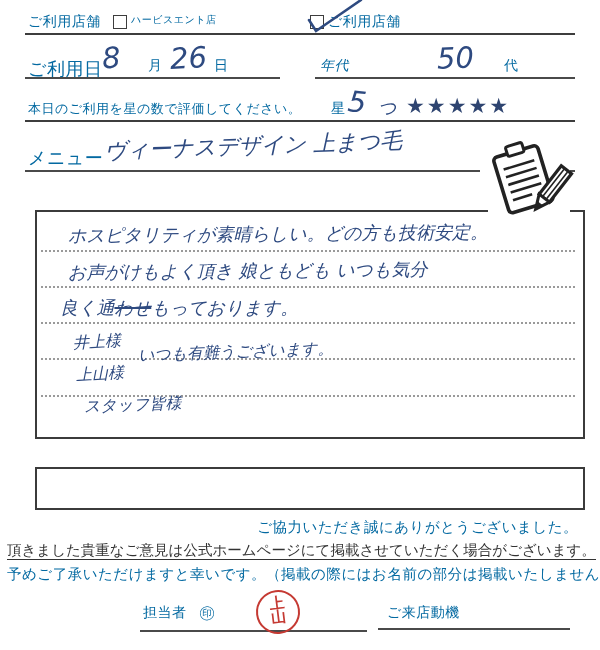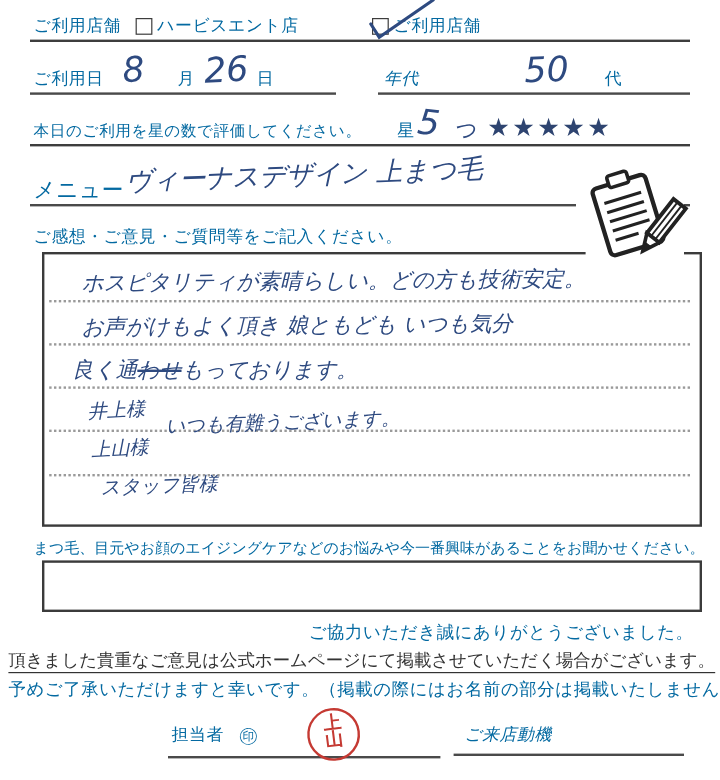--- a/index.html
+++ b/index.html
@@ -29,29 +29,29 @@
   .stamp span{display:block;font-size:15px;line-height:17px;font-weight:bold;margin-top:2px;}
   .underline-span{border-bottom:1.6px solid #333;padding-bottom:1px;}
 </style>
 </head>
 <body>
 
 <div class="sheet">
 
   <div class="abs pr" style="left:28px;top:13px;font-size:14px;">ご利用店舗</div>
   <div class="cb" style="left:113px;top:15px;"></div>
-  <div class="abs pr" style="left:131px;top:13px;font-size:14px;">ハービスエント店</div>
+  <div class="abs pr" style="left:131px;top:13px;font-size:10px;">ハービスエント店</div>
   <div class="cb" style="left:310px;top:15px;"></div>
   <div class="abs pr" style="left:328px;top:13px;font-size:14px;">ご利用店舗</div>
   <svg class="abs" style="left:303px;top:-2px;" width="64" height="38" viewBox="0 0 64 38">
     <polyline points="6,22 13,33 58,2" fill="none" stroke="#2e4a80" stroke-width="2.6" stroke-linecap="round"></polyline>
   </svg>
   <div class="rule" style="left:25px;top:33px;width:550px;"></div>
 
-  <div class="abs pr" style="left:28px;top:57px;font-size:14px;">ご利用日</div>
+  <div class="abs pr" style="left:28px;top:57px;font-size:18px;">ご利用日</div>
   <div class="hw hw-num" style="left:102px;top:44px;transform:rotate(-4deg);">8</div>
   <div class="abs pr" style="left:148px;top:57px;font-size:14px;">月</div>
   <div class="hw hw-num" style="left:170px;top:44px;transform:rotate(-3deg);">26</div>
   <div class="abs pr" style="left:214px;top:57px;font-size:14px;">日</div>
   <div class="thinrule" style="left:25px;top:77px;width:255px;"></div>
 
   <div class="abs pr" style="left:320px;top:57px;font-size:14px;font-style:italic;">年代</div>
   <div class="hw hw-num" style="left:437px;top:44px;transform:rotate(-2deg);">50</div>
   <div class="abs pr" style="left:504px;top:57px;font-size:14px;">代</div>
   <div class="thinrule" style="left:315px;top:77px;width:260px;"></div>
@@ -81,47 +81,45 @@
     </g>
     <g transform="rotate(38 68 52)">
       <rect x="62" y="26" width="13" height="36" fill="#ffffff" stroke="#222" stroke-width="3.2"></rect>
       <polygon points="62,62 75,62 68.5,76" fill="#ffffff" stroke="#222" stroke-width="3"></polygon>
       <polygon points="66,69 71,69 68.5,76" fill="#222" stroke="#222" stroke-width="1"></polygon>
       <line x1="66.3" y1="27" x2="66.3" y2="61" stroke="#222" stroke-width="1.6"></line>
       <line x1="70.7" y1="27" x2="70.7" y2="61" stroke="#222" stroke-width="1.6"></line>
     </g>
   </svg>
 
-  <div class="abs pr" style="left:28px;top:189px;font-size:14px;">ご感想・ご意見・ご質問等をご記入ください。</div>
   <div class="box" style="left:35px;top:210px;width:546px;height:225px;"></div>
   <div class="dotline" style="left:41px;top:249px;width:534px;"></div>
   <div class="dotline" style="left:41px;top:285px;width:534px;"></div>
   <div class="dotline" style="left:41px;top:321px;width:534px;"></div>
   <div class="dotline" style="left:41px;top:357px;width:534px;"></div>
   <div class="dotline" style="left:41px;top:394px;width:534px;"></div>
 
   <div class="hw" style="left:68px;top:222px;font-size:18px;transform:rotate(-0.5deg);">ホスピタリティが素晴らしい。どの方も技術安定。</div>
   <div class="hw" style="left:68px;top:259px;font-size:18px;transform:rotate(-0.5deg);">お声がけもよく頂き 娘ともども いつも気分</div>
   <div class="hw" style="left:60px;top:296px;font-size:18px;"><span>良く通</span><span class="struck">わせ</span><span>もっております。</span></div>
   <div class="hw" style="left:73px;top:332px;font-size:16px;transform:rotate(-3deg);">井上様</div>
   <div class="hw" style="left:138px;top:342px;font-size:16px;transform:rotate(-2deg);">いつも有難うございます。</div>
   <div class="hw" style="left:76px;top:364px;font-size:16px;transform:rotate(-3deg);">上山様</div>
   <div class="hw" style="left:84px;top:395px;font-size:16px;transform:rotate(-2deg);">スタッフ皆様</div>
 
-  <div class="abs pr" style="left:28px;top:449px;font-size:12.5px;letter-spacing:0;">まつ毛、目元やお顔のエイジングケアなどのお悩みや今一番興味があることをお聞かせください。</div>
   <div class="box" style="left:35px;top:467px;width:546px;height:39px;"></div>
 
   <div class="abs" style="left:7px;top:541px;font-size:14.5px;"><span class="underline-span">頂きました貴重なご意見は公式ホームページにて掲載させていただく場合がございます。</span></div>
 
   <div class="abs pr" style="right:22px;top:518px;font-size:14.5px;">ご協力いただき誠にありがとうございました。</div>
   <div class="abs pr" style="left:7px;top:565px;font-size:14.5px;">予めご了承いただけますと幸いです。（掲載の際にはお名前の部分は掲載いたしません。）</div>
 
   <div class="abs pr" style="left:143px;top:604px;font-size:14px;">担当者</div>
   <div class="abs pr" style="left:199px;top:603px;font-size:16px;">㊞</div>
   <div class="thinrule" style="left:140px;top:630px;width:227px;"></div>
   <div class="stamp" style="left:256px;top:590px;">
     <span>上</span>
     <span style="margin-top:-3px;">山</span>
   </div>
-  <div class="abs pr" style="left:387px;top:604px;font-size:14px;font-style:italic;">ご来店動機</div>
+  <div class="abs pr" style="left:387px;top:604px;font-size:14px;">ご来店動機</div>
   <div class="thinrule" style="left:378px;top:628px;width:192px;"></div>
 
 </div>
 
 </body></html>

